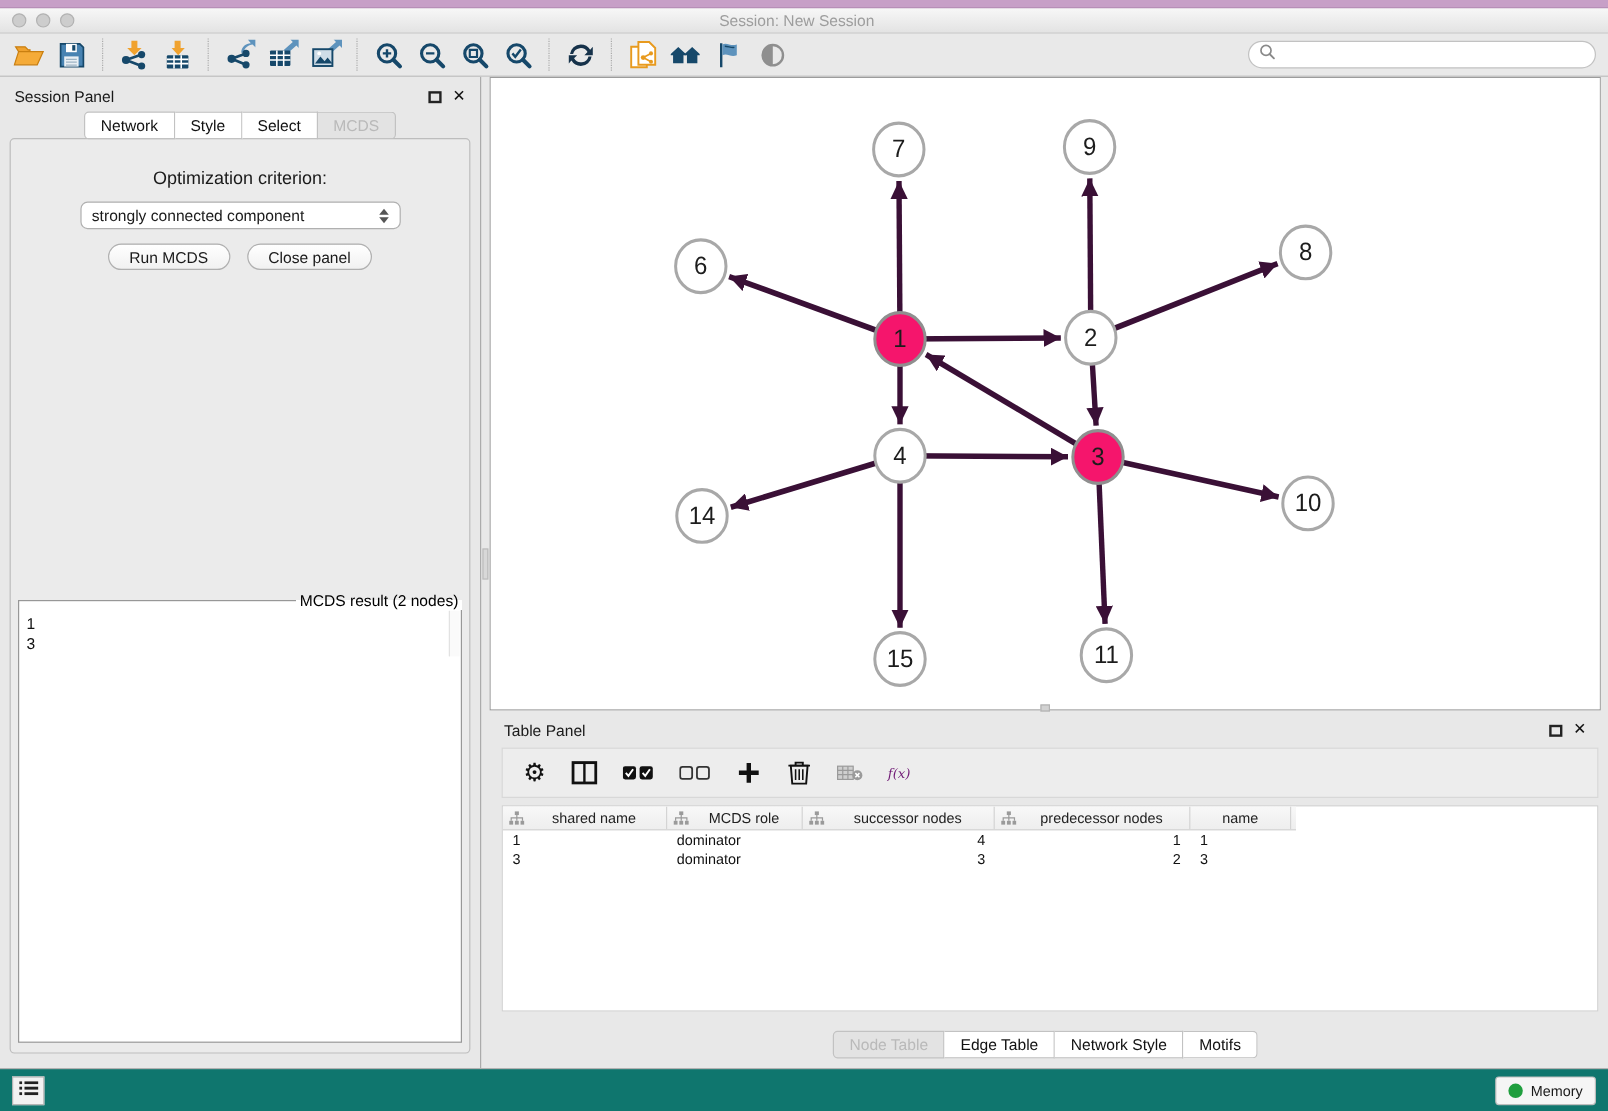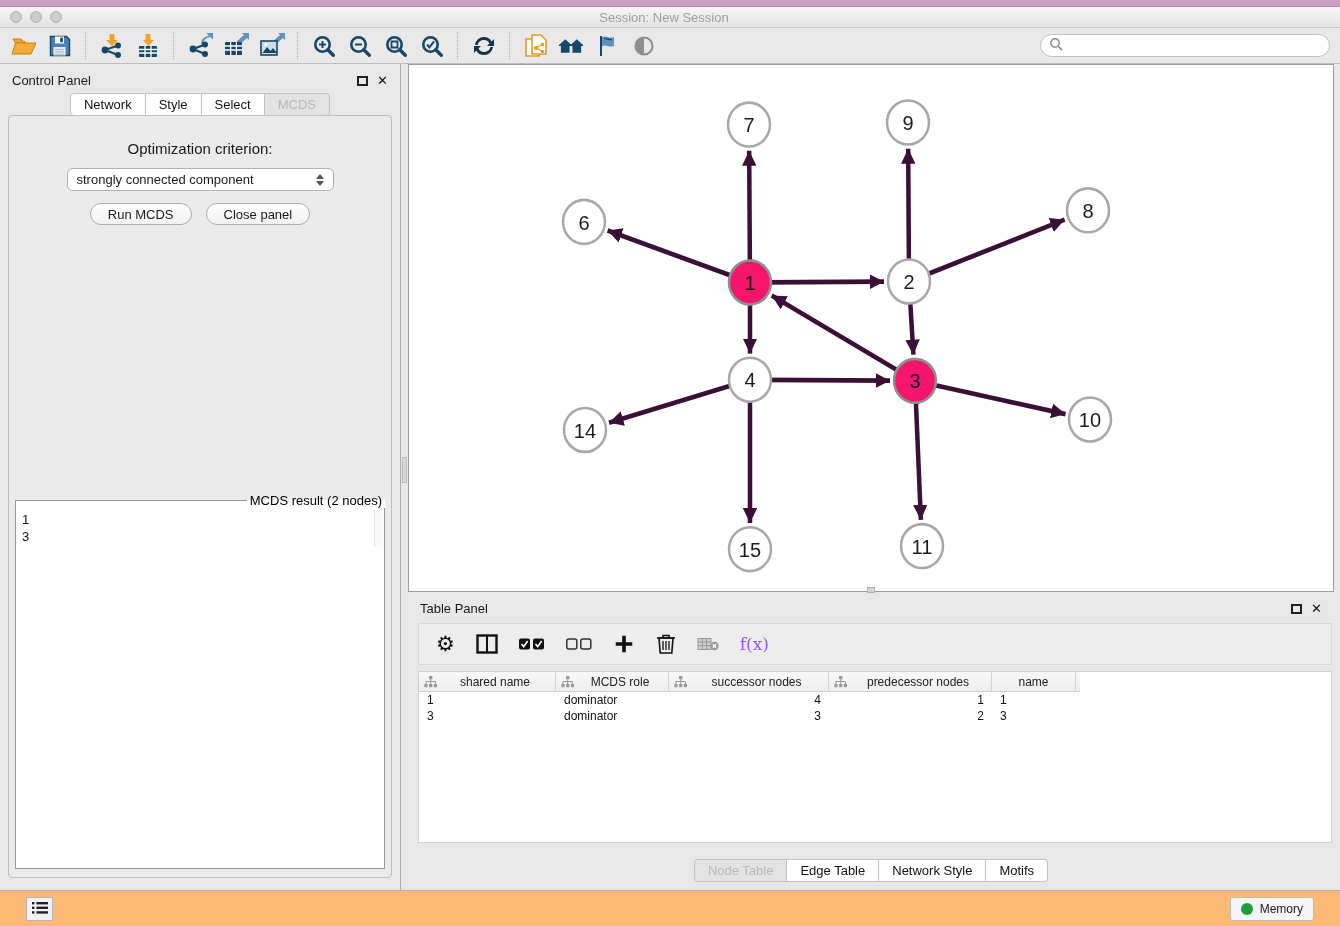--- a/index.html
+++ b/index.html
@@ -72,31 +72,31 @@
   .nw-canvas { flex:1; position:relative; background:#fff; }
   .nw-canvas svg { position:absolute; left:0; top:0; width:100%; height:100%; }
   .h-handle { position:absolute; bottom:-2px; left:50%; margin-left:-4px; width:8px; height:6px;
     background:#d2d2d2; border:1px solid #b2b2b2; z-index:3; }
   
   .table-panel { flex:1; display:flex; flex-direction:column; background:#e8e8e8; }
   .tp-toolbar { margin:2px 2px 0 10px; height:42px; background:#ededed; border:1px solid #d8d8d8;
     display:flex; align-items:center; gap:21px; padding:0 17px; }
   .tt-icon { display:flex; align-items:center; justify-content:center; height:26px; }
   .gear-glyph { font-family:"DejaVu Sans",sans-serif; font-size:21px; color:#111; line-height:1; }
-  .fx { font-family:"DejaVu Serif",serif; font-size:17px; color:#8b5cf6; }
+  .fx { font-family:"DejaVu Serif",serif; font-style:italic; font-size:11px; color:#701a75; }
   .tp-table { margin:6px 2px 0 10px; background:#fff; border:1px solid #d0d0d0; height:172px; overflow:hidden; }
   .thead { display:flex; background:linear-gradient(#f8f8f8,#eeeeee); border-bottom:1px solid #cfcfcf; height:20px; width:661px; }
   .th { display:flex; align-items:center; border-right:1px solid #d4d4d4; padding:0 5px; gap:3px; }
   .th-label { flex:1; text-align:center; font-size:12px; color:#222; }
   .trow { display:flex; height:16px; align-items:center; }
   .cell { font-size:12px; color:#111; padding:0 8px; overflow:hidden; white-space:nowrap; }
   .tp-tabs { display:flex; justify-content:center; margin-top:16px; }
   
-  .status-bar { height:36px; border-top:1px solid #b2b2b2; background:#fdba74;
-    display:flex; align-items:center; justify-content:space-between; padding:0 26px; }
+  .status-bar { height:36px; border-top:1px solid #b2b2b2; background:#0f766e;
+    display:flex; align-items:center; justify-content:space-between; padding:0 10px; }
   .list-btn { width:27px; height:24px; background:#f2f2f2; border:1px solid #b5b5b5;
     display:flex; align-items:center; justify-content:center; }
   .memory-btn { height:24px; background:#f5f5f5; border:1px solid #bdbdbd; border-radius:3px;
     display:flex; align-items:center; gap:7px; padding:0 10px; font-size:12px; }
   .mem-dot { width:12px; height:12px; border-radius:50%; background:#1f9e3e; }
 </style>
 </head>
 <body>
 
 <div class="top-strip"></div>
@@ -255,21 +255,21 @@
         </svg>
     </span>
     <input value="" placeholder="" style="">
   </div>
 </div>
 
 <div class="main">
 
   <div class="control-panel">
     <div class="panel-header">
-      <span>Control Panel</span>
+      <span>Session Panel</span>
       <span class="win-btns">
         <span class="float-btn"></span>
         <span class="close-btn">✕</span>
       </span>
     </div>
     <div class="tabs-row" id="cp-tabs">
         <div class="tab">Network</div>
         <div class="tab">Style</div>
         <div class="tab">Select</div>
         <div class="tab active">MCDS</div>

